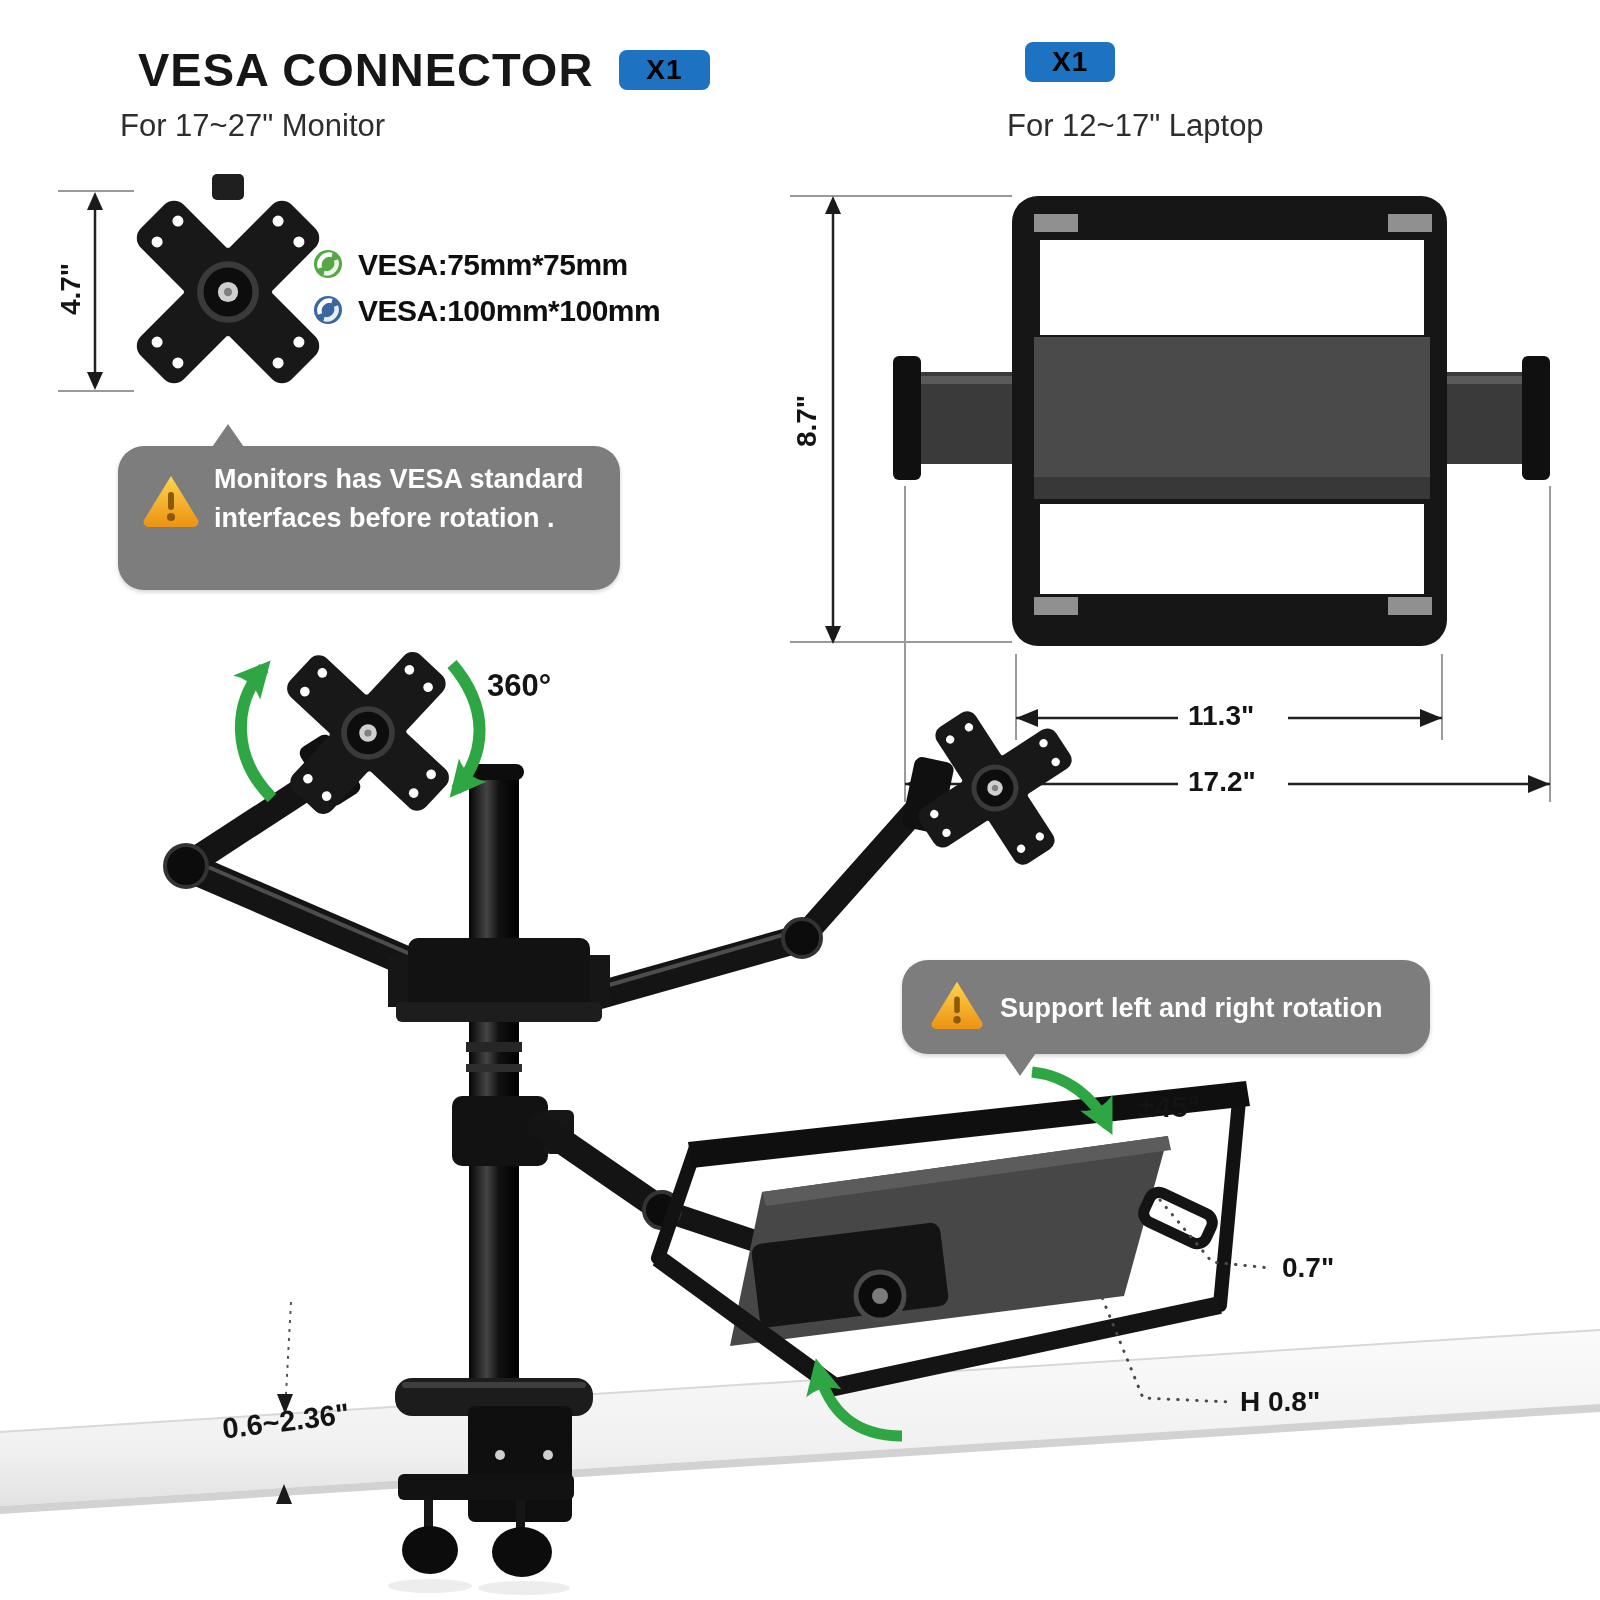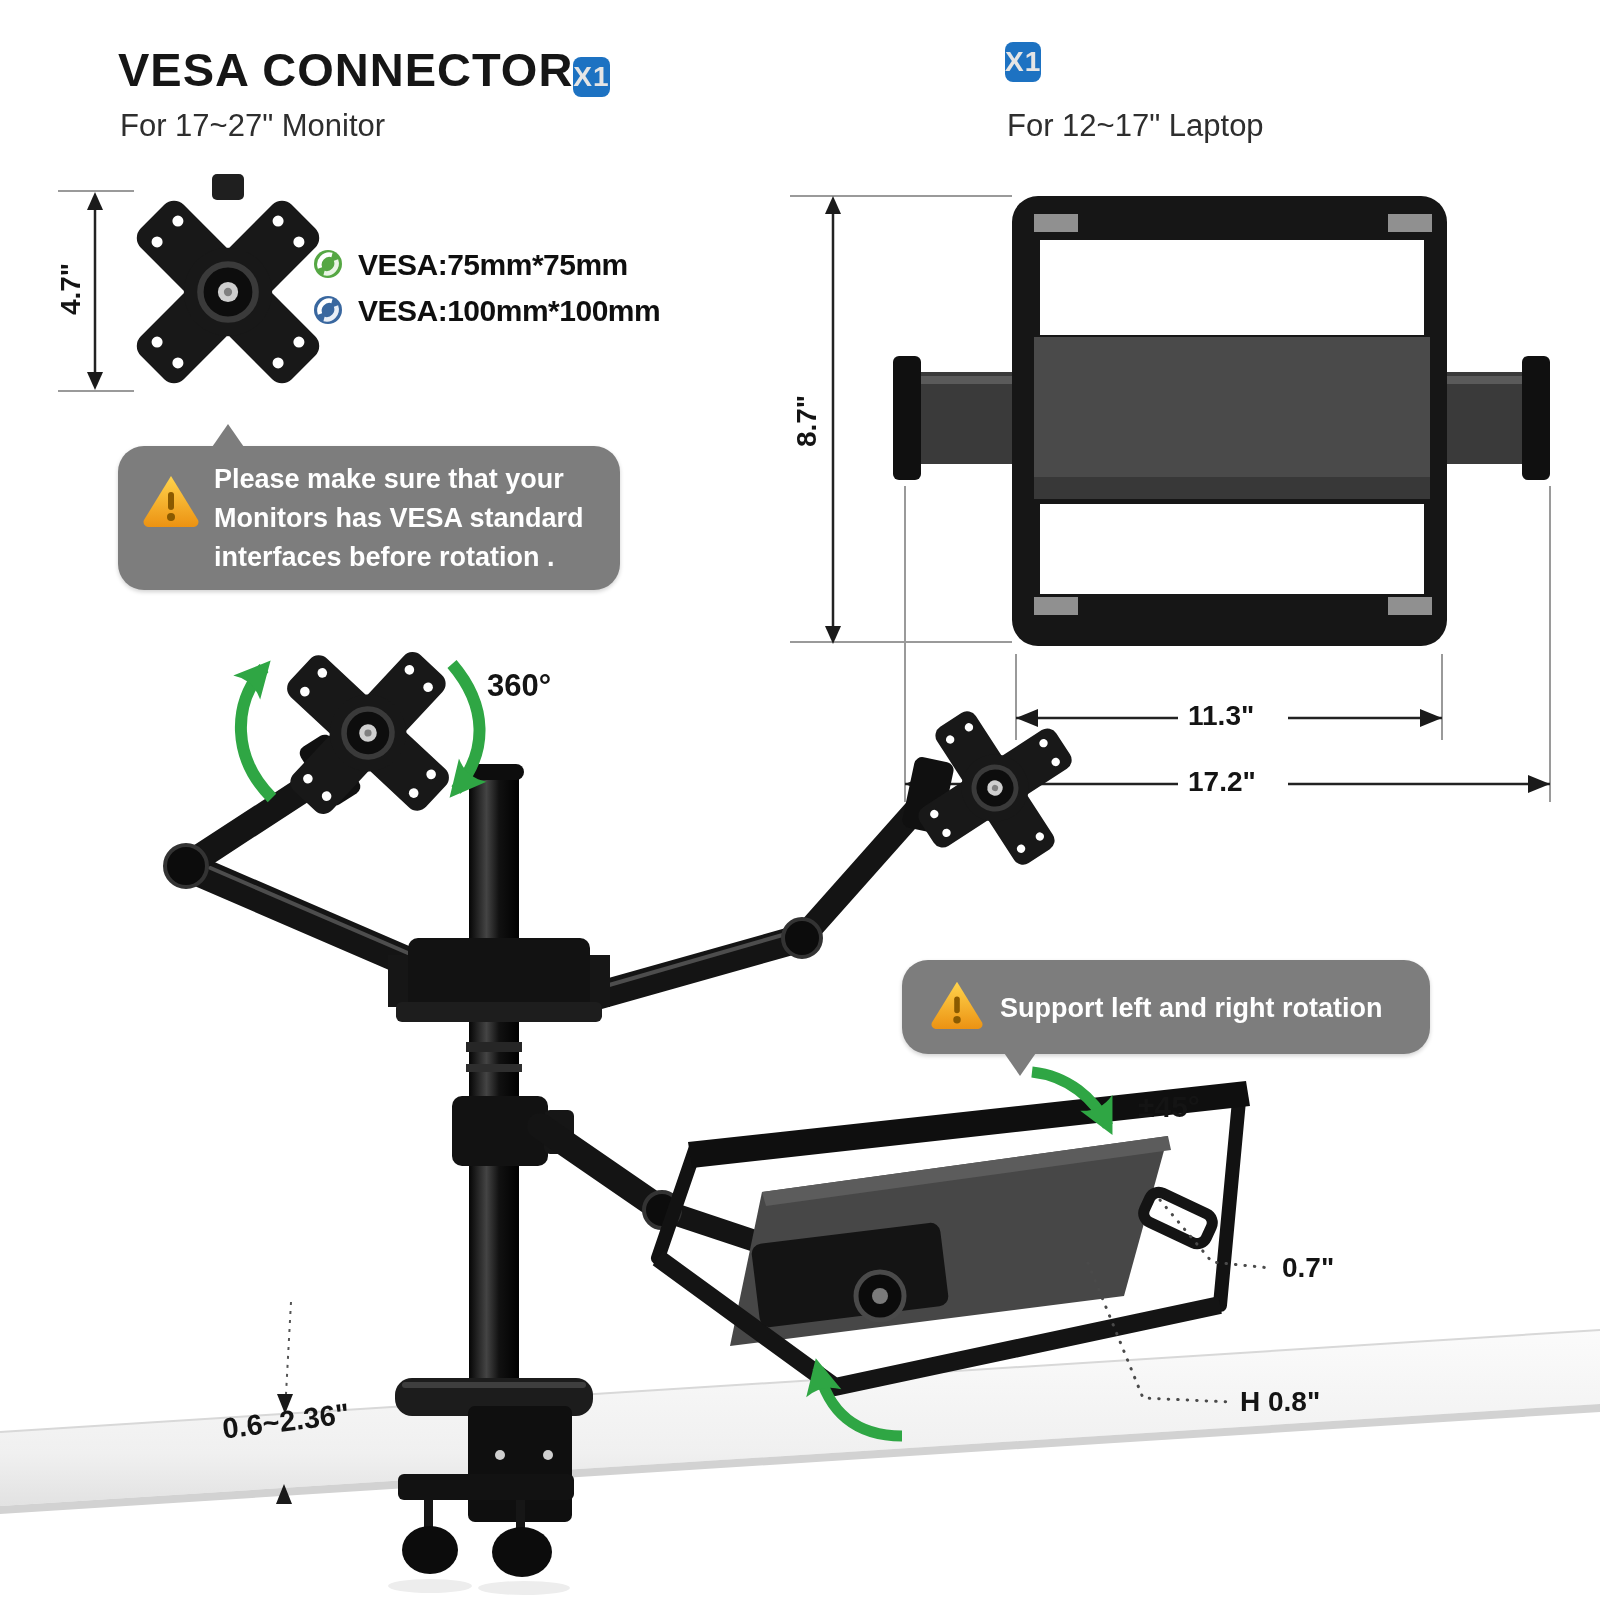--- a/index.html
+++ b/index.html
@@ -1,24 +1,24 @@
 <!DOCTYPE html>
 <html><head>
 <meta charset="utf-8">
 <style>
   html,body{margin:0;padding:0;background:#fff;}
   #stage{position:relative;width:1600px;height:1600px;background:#ffffff;overflow:hidden;
          font-family:"Liberation Sans", sans-serif;}
   .abs{position:absolute;}
   svg{display:block;}
   #scene{position:absolute;left:0;top:0;z-index:0;}
-  .title-row{display:flex;align-items:flex-end;z-index:2;}
+  .title-row{display:flex;align-items:center;gap:26px;z-index:2;margin-left:20px;}
   .h1{font-size:47px;font-weight:800;letter-spacing:1px;color:#161616;white-space:nowrap;}
-  .badge{display:inline-block;background:#1d72c2;color:#e5e5e5;font-weight:800;font-size:28px;
-         padding:4px 0;border-radius:8px;letter-spacing:1px;}
+  .badge{display:inline-block;background:#1d72c2;color:#000000;font-weight:800;font-size:28px;
+         padding:4px 27px;border-radius:8px;letter-spacing:1px;}
   .sub{font-size:31px;font-weight:500;color:#2e2e2e;white-space:nowrap;z-index:2;}
   .spec-row{display:flex;align-items:flex-start;gap:14px;z-index:2;}
   .spec-label{font-size:30px;font-weight:800;color:#0f0f0f;letter-spacing:-0.5px;white-space:nowrap;}
   .bubble{background:#7d7d7d;border-radius:26px;z-index:2;box-shadow:0 2px 4px rgba(0,0,0,0.18);}
   .bubble .txt{color:#ffffff;font-weight:700;}
   .tail-up{position:absolute;width:0;height:0;border:18px solid transparent;
            border-bottom:26px solid #7d7d7d;top:-40px;}
   .tail-down{position:absolute;width:0;height:0;border:18px solid transparent;
            border-top:26px solid #7d7d7d;bottom:-40px;}
   .warn{position:absolute;}
@@ -264,21 +264,20 @@
       <defs>
           <linearGradient id="wg1" x1="0" y1="0" x2="0" y2="1">
         <stop offset="0" stop-color="#ffd44d"></stop>
             <stop offset="1" stop-color="#ec9212"></stop>
       </linearGradient>
         </defs>
       <rect x="28" y="20" width="6" height="18" rx="3" fill="#8a5a00"></rect>
       <circle cx="31" cy="45" r="4" fill="#8a5a00"></circle>
     </svg>
     <div class="txt abs" style="left:96px;top:14px;font-size:27px;line-height:39px;">
-      <div>Please make sure that your</div>
       <div>Monitors has VESA standard</div>
       <div>interfaces before rotation .</div>
     </div>
   </div>
 
   <div class="bubble abs" style="left:902px;top:960px;width:528px;height:94px;">
     <div class="tail-down" style="left:100px;"></div>
     <svg class="warn" style="left:26px;top:18px;" width="58px" height="52" viewBox="0 0 62 56">
       <path d="M31,4 L58,48 a5,5 0 0 1 -4,7 H8 a5,5 0 0 1 -4,-7 Z" fill="url(#wg2)"></path>
       <defs>

